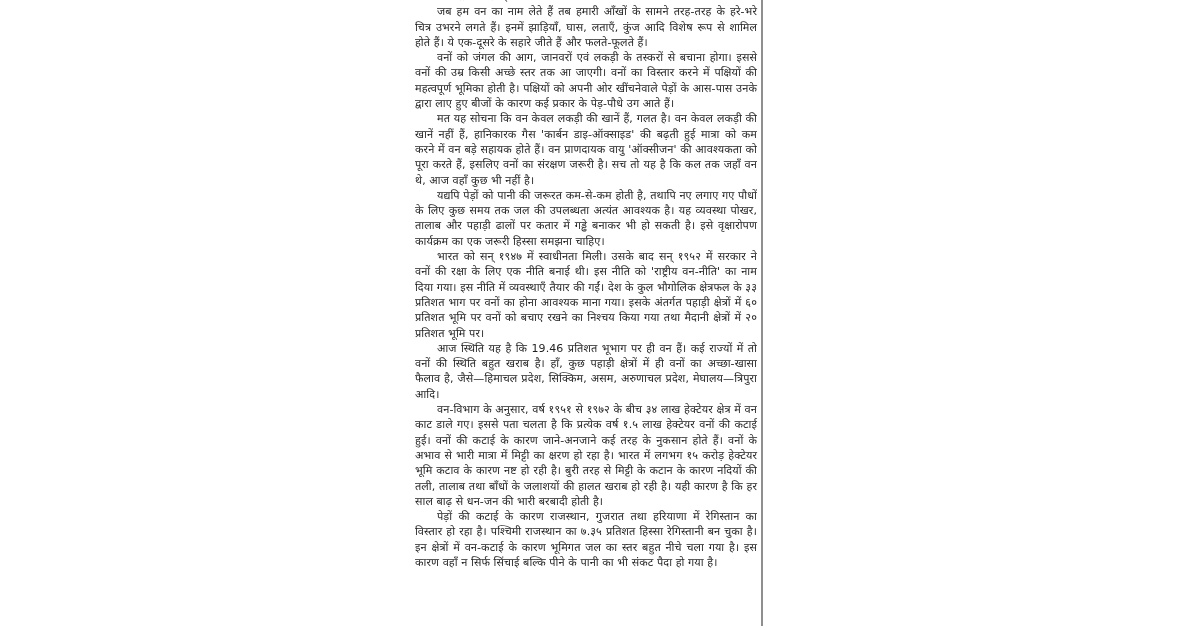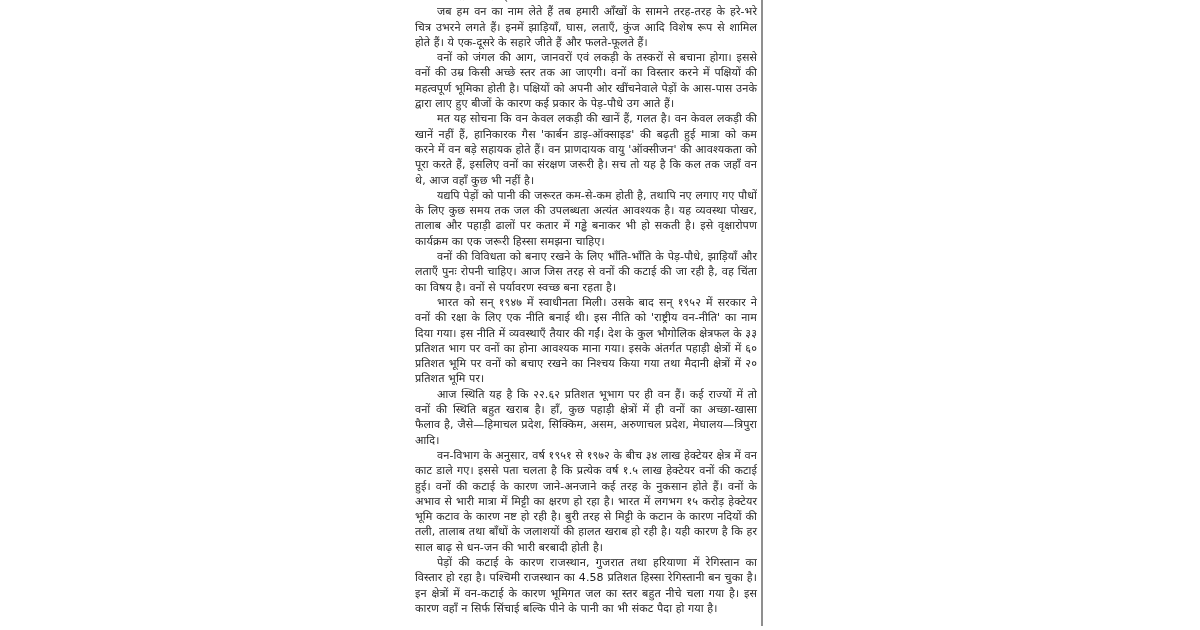--- a/index.html
+++ b/index.html
@@ -63,21 +63,20 @@
 <body>
 
 <div class="canvas">
   <div class="scan-page">
     <div class="text-column">
       <p class="fragment">की गंभीरता को समझें।</p>
       <p>जब हम वन का नाम लेते हैं तब हमारी आँखों के सामने तरह-तरह के हरे-भरे चित्र उभरने लगते हैं। इनमें झाड़ियाँ, घास, लताएँ, कुंज आदि विशेष रूप से शामिल होते हैं। ये एक-दूसरे के सहारे जीते हैं और फलते-फूलते हैं।</p>
       <p>वनों को जंगल की आग, जानवरों एवं लकड़ी के तस्करों से बचाना होगा। इससे वनों की उम्र किसी अच्छे स्तर तक आ जाएगी। वनों का विस्तार करने में पक्षियों की महत्वपूर्ण भूमिका होती है। पक्षियों को अपनी ओर खींचनेवाले पेड़ों के आस-पास उनके द्वारा लाए हुए बीजों के कारण कई प्रकार के पेड़-पौधे उग आते हैं।</p>
       <p>मत यह सोचना कि वन केवल लकड़ी की खानें हैं, गलत है। वन केवल लकड़ी की खानें नहीं हैं, हानिकारक गैस 'कार्बन डाइ-ऑक्साइड' की बढ़ती हुई मात्रा को कम करने में वन बड़े सहायक होते हैं। वन प्राणदायक वायु 'ऑक्सीजन' की आवश्यकता को पूरा करते हैं, इसलिए वनों का संरक्षण जरूरी है। सच तो यह है कि कल तक जहाँ वन थे, आज वहाँ कुछ भी नहीं है।</p>
       <p>यद्यपि पेड़ों को पानी की जरूरत कम-से-कम होती है, तथापि नए लगाए गए पौधों के लिए कुछ समय तक जल की उपलब्धता अत्यंत आवश्यक है। यह व्यवस्था पोखर, तालाब और पहाड़ी ढालों पर कतार में गड्ढे बनाकर भी हो सकती है। इसे वृक्षारोपण कार्यक्रम का एक जरूरी हिस्सा समझना चाहिए।</p>
-      <p>वनों की विविधता को बनाए रखने के लिए भाँति-भाँति के पेड़-पौधे, झाड़ियाँ और लताएँ पुनः रोपनी चाहिए। आज जिस तरह से वनों की कटाई की जा रही है, वह चिंता का विषय है। वनों से पर्यावरण स्वच्छ बना रहता है।</p>
       <p>भारत को सन् १९४७ में स्वाधीनता मिली। उसके बाद सन् १९५२ में सरकार ने वनों की रक्षा के लिए एक नीति बनाई थी। इस नीति को 'राष्ट्रीय वन-नीति' का नाम दिया गया। इस नीति में व्यवस्थाएँ तैयार की गईं। देश के कुल भौगोलिक क्षेत्रफल के ३३ प्रतिशत भाग पर वनों का होना आवश्यक माना गया। इसके अंतर्गत पहाड़ी क्षेत्रों में ६० प्रतिशत भूमि पर वनों को बचाए रखने का निश्चय किया गया तथा मैदानी क्षेत्रों में २० प्रतिशत भूमि पर।</p>
-      <p>आज स्थिति यह है कि २२.६२ प्रतिशत भूभाग पर ही वन हैं। कई राज्यों में तो वनों की स्थिति बहुत खराब है। हाँ, कुछ पहाड़ी क्षेत्रों में ही वनों का अच्छा-खासा फैलाव है, जैसे—हिमाचल प्रदेश, सिक्किम, असम, अरुणाचल प्रदेश, मेघालय—त्रिपुरा आदि।</p>
+      <p>आज स्थिति यह है कि 19.46 प्रतिशत भूभाग पर ही वन हैं। कई राज्यों में तो वनों की स्थिति बहुत खराब है। हाँ, कुछ पहाड़ी क्षेत्रों में ही वनों का अच्छा-खासा फैलाव है, जैसे—हिमाचल प्रदेश, सिक्किम, असम, अरुणाचल प्रदेश, मेघालय—त्रिपुरा आदि।</p>
       <p>वन-विभाग के अनुसार, वर्ष १९५१ से १९७२ के बीच ३४ लाख हेक्टेयर क्षेत्र में वन काट डाले गए। इससे पता चलता है कि प्रत्येक वर्ष १.५ लाख हेक्टेयर वनों की कटाई हुई। वनों की कटाई के कारण जाने-अनजाने कई तरह के नुकसान होते हैं। वनों के अभाव से भारी मात्रा में मिट्टी का क्षरण हो रहा है। भारत में लगभग १५ करोड़ हेक्टेयर भूमि कटाव के कारण नष्ट हो रही है। बुरी तरह से मिट्टी के कटान के कारण नदियों की तली, तालाब तथा बाँधों के जलाशयों की हालत खराब हो रही है। यही कारण है कि हर साल बाढ़ से धन-जन की भारी बरबादी होती है।</p>
-      <p>पेड़ों की कटाई के कारण राजस्थान, गुजरात तथा हरियाणा में रेगिस्तान का विस्तार हो रहा है। पश्चिमी राजस्थान का 4.58 प्रतिशत हिस्सा रेगिस्तानी बन चुका है। इन क्षेत्रों में वन-कटाई के कारण भूमिगत जल का स्तर बहुत नीचे चला गया है। इस कारण वहाँ न सिर्फ सिंचाई बल्कि पीने के पानी का भी संकट पैदा हो गया है।</p>
+      <p>पेड़ों की कटाई के कारण राजस्थान, गुजरात तथा हरियाणा में रेगिस्तान का विस्तार हो रहा है। पश्चिमी राजस्थान का ७.३५ प्रतिशत हिस्सा रेगिस्तानी बन चुका है। इन क्षेत्रों में वन-कटाई के कारण भूमिगत जल का स्तर बहुत नीचे चला गया है। इस कारण वहाँ न सिर्फ सिंचाई बल्कि पीने के पानी का भी संकट पैदा हो गया है।</p>
     </div>
     <div class="page-edge-line"></div>
   </div>
 </div>
 
 </body></html>

